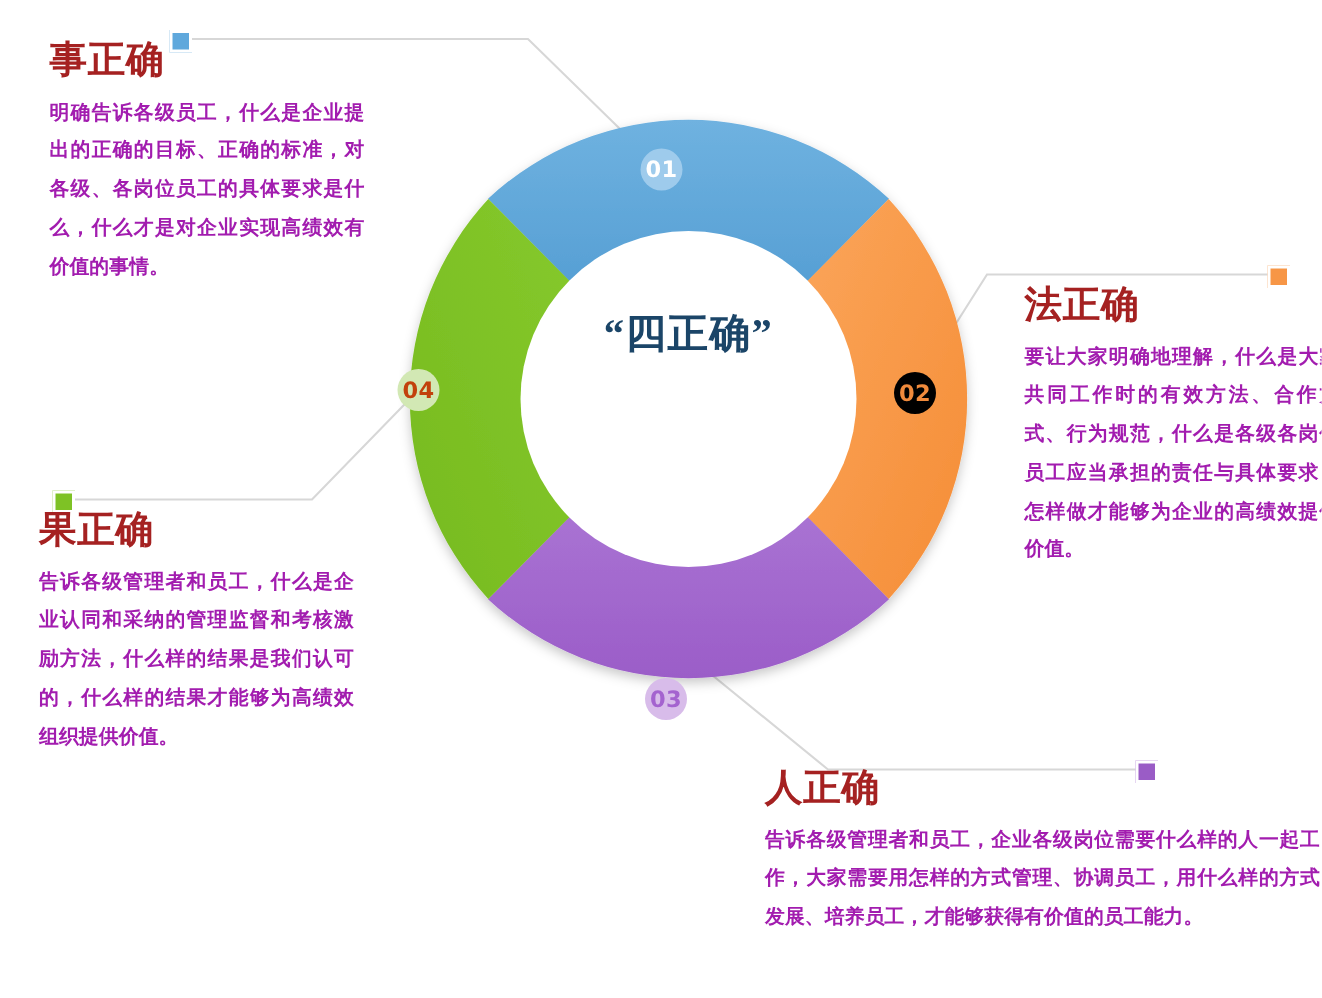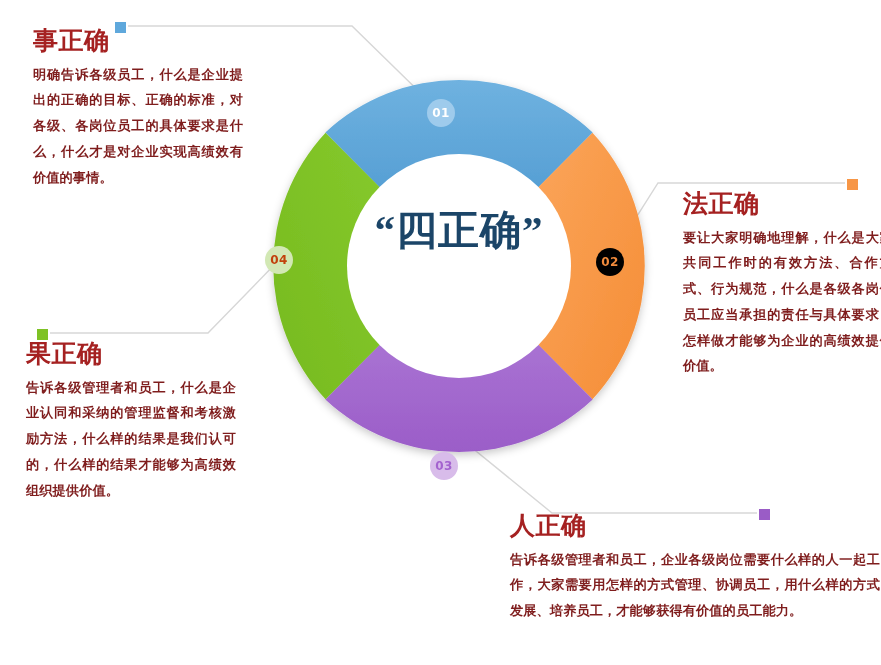--- a/index.html
+++ b/index.html
@@ -38,38 +38,38 @@
     height: 512px;
     overflow: visible;
   }
   .center-label {
     position: absolute;
     left: 0;
     top: 198px;
     width: 412px;
     text-align: center;
     font-family: "Liberation Serif", "DejaVu Serif", serif;
-    font-size: 41px;
+    font-size: 27px;
     font-weight: 700;
     color: #1b4568;
     letter-spacing: 1px;
     white-space: nowrap;
     line-height: 1.1;
   }
 
   
   .badge {
     position: absolute;
     width: 28px;
     height: 28px;
     border-radius: 50%;
     display: flex;
     align-items: center;
     justify-content: center;
-    font-size: 12px;
+    font-size: 15px;
     font-weight: 700;
     font-family: "DejaVu Sans", sans-serif;
     letter-spacing: 0.3px;
   }
   .badge-01 { left: 427px; top: 99px;  background: #9ecbec; color: #ffffff; }
   .badge-02 { left: 596px; top: 248px; background: #000000; color: #f08a3c; }
   .badge-03 { left: 430px; top: 411px; background: #d8bcea; color: #a463cf; margin-top: 41px; }
   .badge-04 { left: 265px; top: 246px; background: #d2e8b4; color: #c2410c; }
 
   
@@ -102,21 +102,21 @@
     font-weight: 700;
     color: #a52121;
     margin: 0 0 6px 0;
     line-height: 1.15;
     letter-spacing: 0.5px;
   }
   .b-body {
     font-family: "Liberation Sans", "DejaVu Sans", sans-serif;
     font-size: 13.2px;
     font-weight: 700;
-    color: #7f1d1d;
+    color: #a21caf;
     line-height: 1.95;
     margin: 0;
     text-align: justify;
     letter-spacing: 0.1px;
   }
 
   .blk-1 { left: 33px;  top: 27px;  }
   .blk-2 { left: 683px; top: 190px; }
   .blk-3 { left: 510px; top: 512px; }
   .blk-4 { left: 26px;  top: 340px; }

